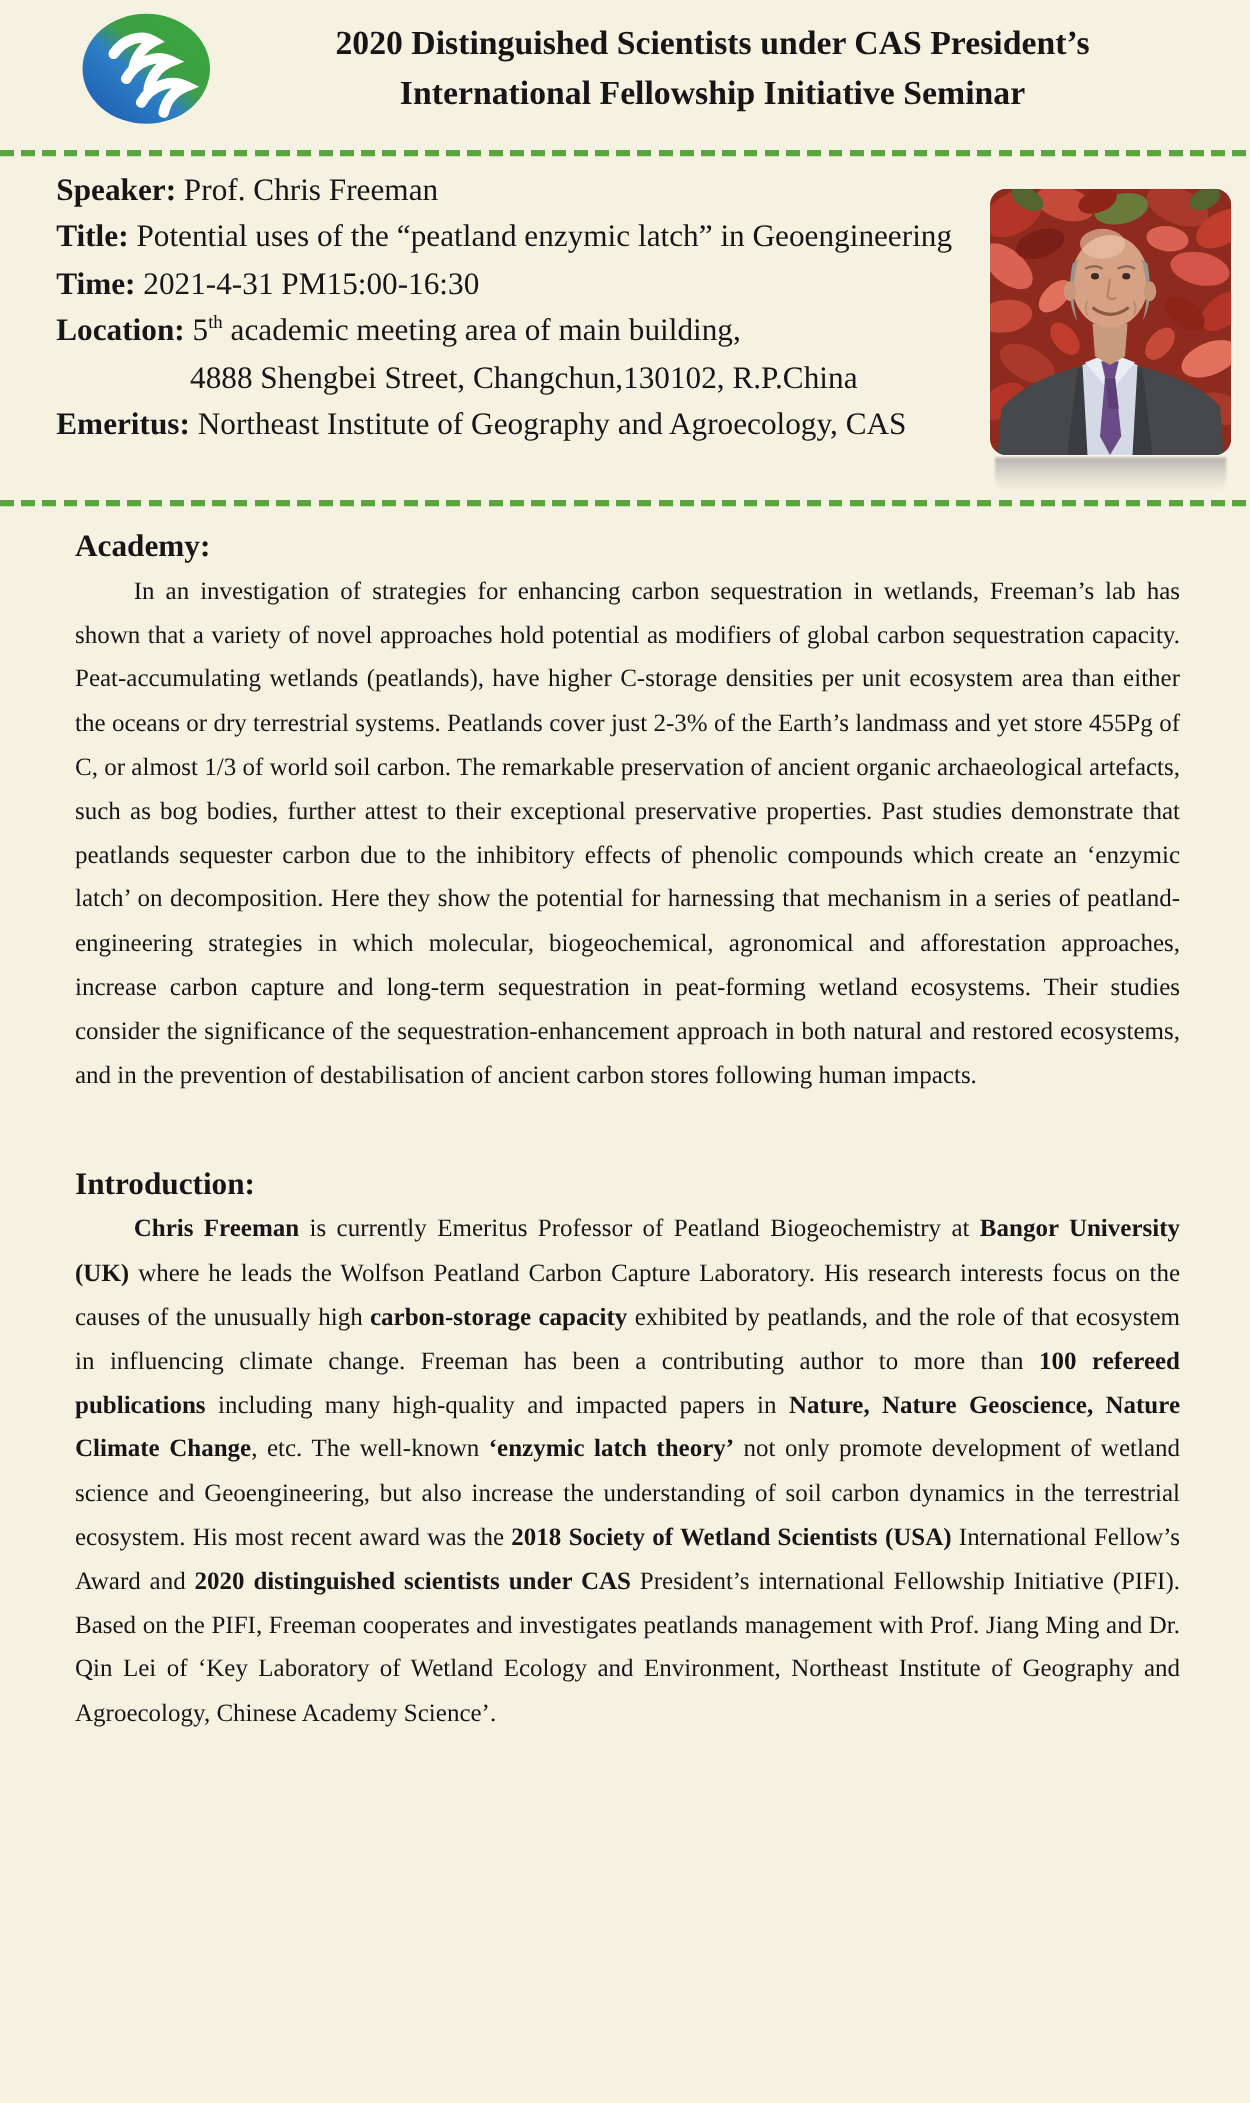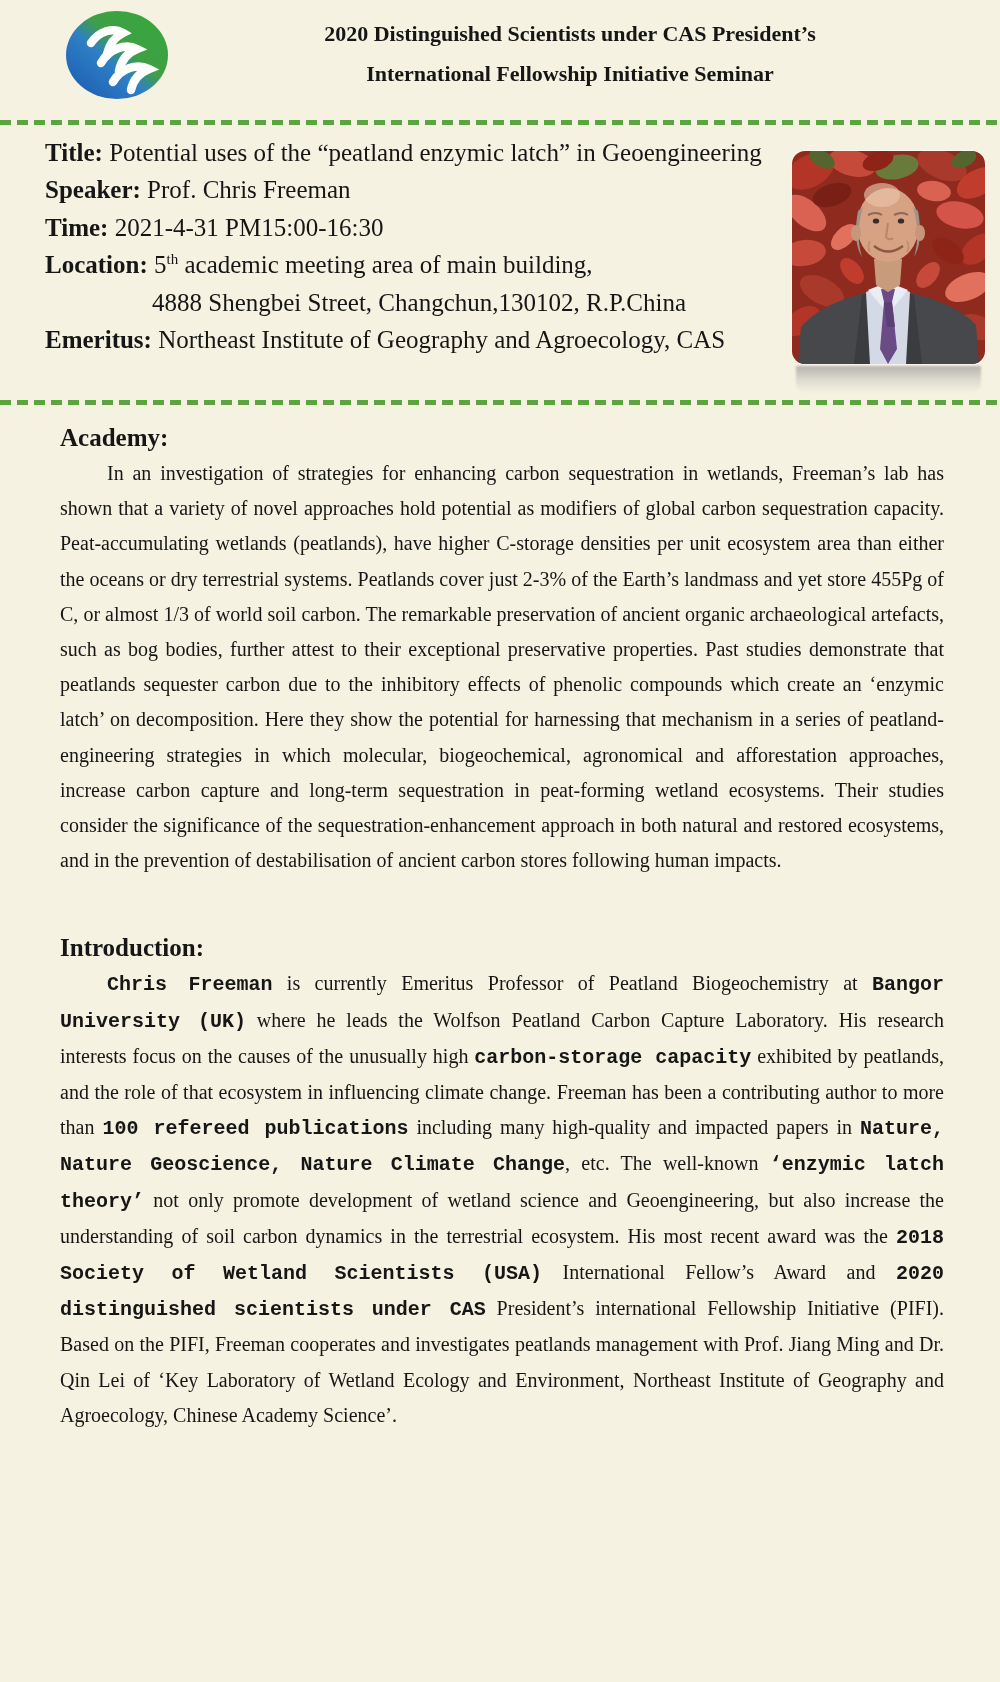--- a/index.html
+++ b/index.html
@@ -15,21 +15,21 @@
     margin:0 auto;
     background:var(--bg);
     color:var(--ink);
     font-family:"Liberation Serif","DejaVu Serif",serif;
     overflow:hidden;
   }
   
   .logo{position:absolute;left:64px;top:10px;width:106px;height:90px;}
   .title-block{
     position:absolute;left:195px;right:55px;top:14px;
-    text-align:center;font-weight:bold;font-size:22px;line-height:40px;
+    text-align:center;font-weight:bold;font-size:27px;line-height:40px;
   }
   
   .dash{
     position:absolute;left:0;right:0;height:5px;
     background:repeating-linear-gradient(to right,var(--dash) 0 11px,transparent 11px 17px);
   }
   .dash1{top:120px;}
   .dash2{top:400px;}
   
   .info{
@@ -55,21 +55,21 @@
   .main{position:absolute;left:60px;right:56px;top:405px;}
   .sec-heading{
     margin:0;font-size:25px;font-weight:bold;line-height:36px;
   }
   .h-abstract{margin-top:15px;}
   .h-intro{margin-top:52px;}
   .body-par{
     margin:0;font-size:20px;line-height:35.2px;
     text-align:justify;text-indent:47px;
   }
-  .body-par b{font-weight:bold;font-family:Liberation Mono, monospace;}
+  .body-par b{font-weight:bold;}
 </style>
 </head>
 <body>
 
 <div class="doc">
 
   <svg class="logo" viewBox="0 0 106 90" aria-hidden="true">
     <defs>
       <linearGradient id="globe" x1="0" y1="1" x2="1" y2="0">
         <stop offset="0" stop-color="#1a57ae"></stop>
@@ -88,26 +88,26 @@
 
   <div class="title-block">
     <div>2020 Distinguished Scientists under CAS President’s</div>
     <div>International Fellowship Initiative Seminar</div>
   </div>
 
   <div class="dash dash1"></div>
 
   <section class="info">
     <div class="row">
+      <span class="lbl">Speaker:</span>
+      <span>Prof. Chris Freeman</span>
+    </div>
+    <div class="row">
       <span class="lbl">Title:</span>
       <span>Potential uses of the “peatland enzymic latch” in Geoengineering</span>
-    </div>
-    <div class="row">
-      <span class="lbl">Speaker:</span>
-      <span>Prof. Chris Freeman</span>
     </div>
     <div class="row">
       <span class="lbl">Time:</span>
       <span>2021-4-31 PM15:00-16:30</span>
     </div>
     <div class="row">
       <span class="lbl">Location:</span>
       <span><span>5</span><sup>th</sup><span> academic meeting area of main building,</span></span>
     </div>
     <div class="row cont">

